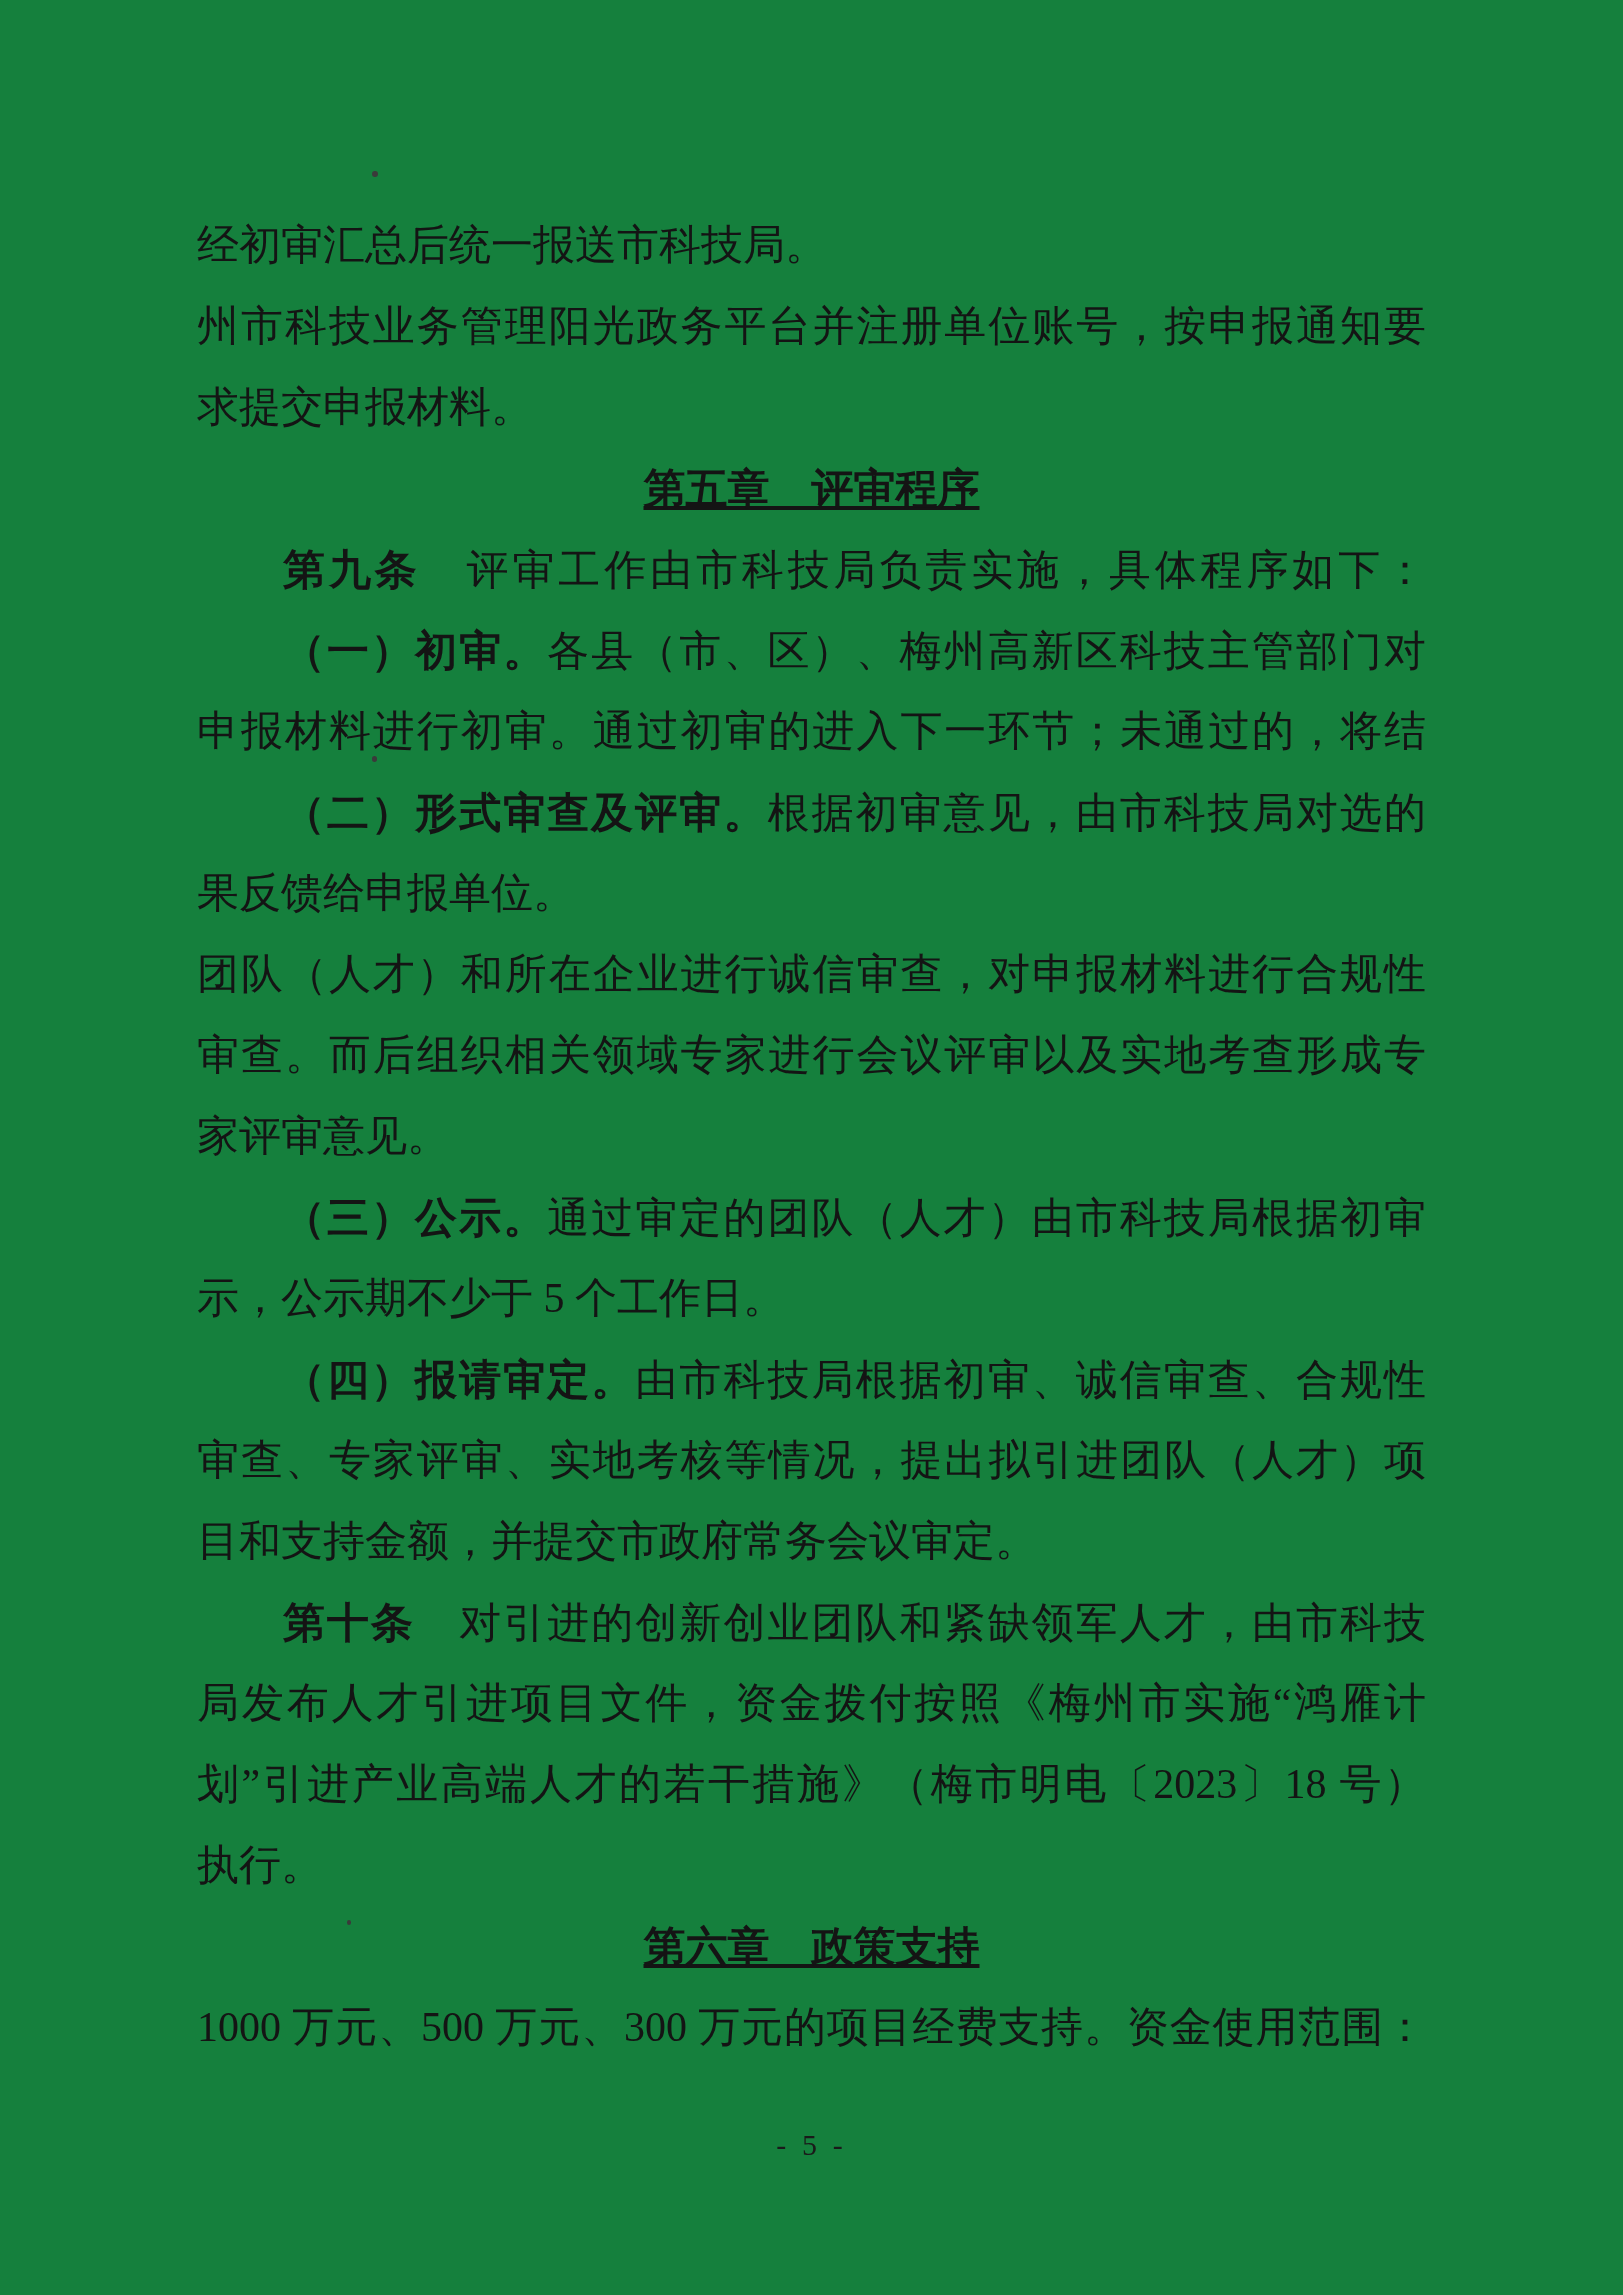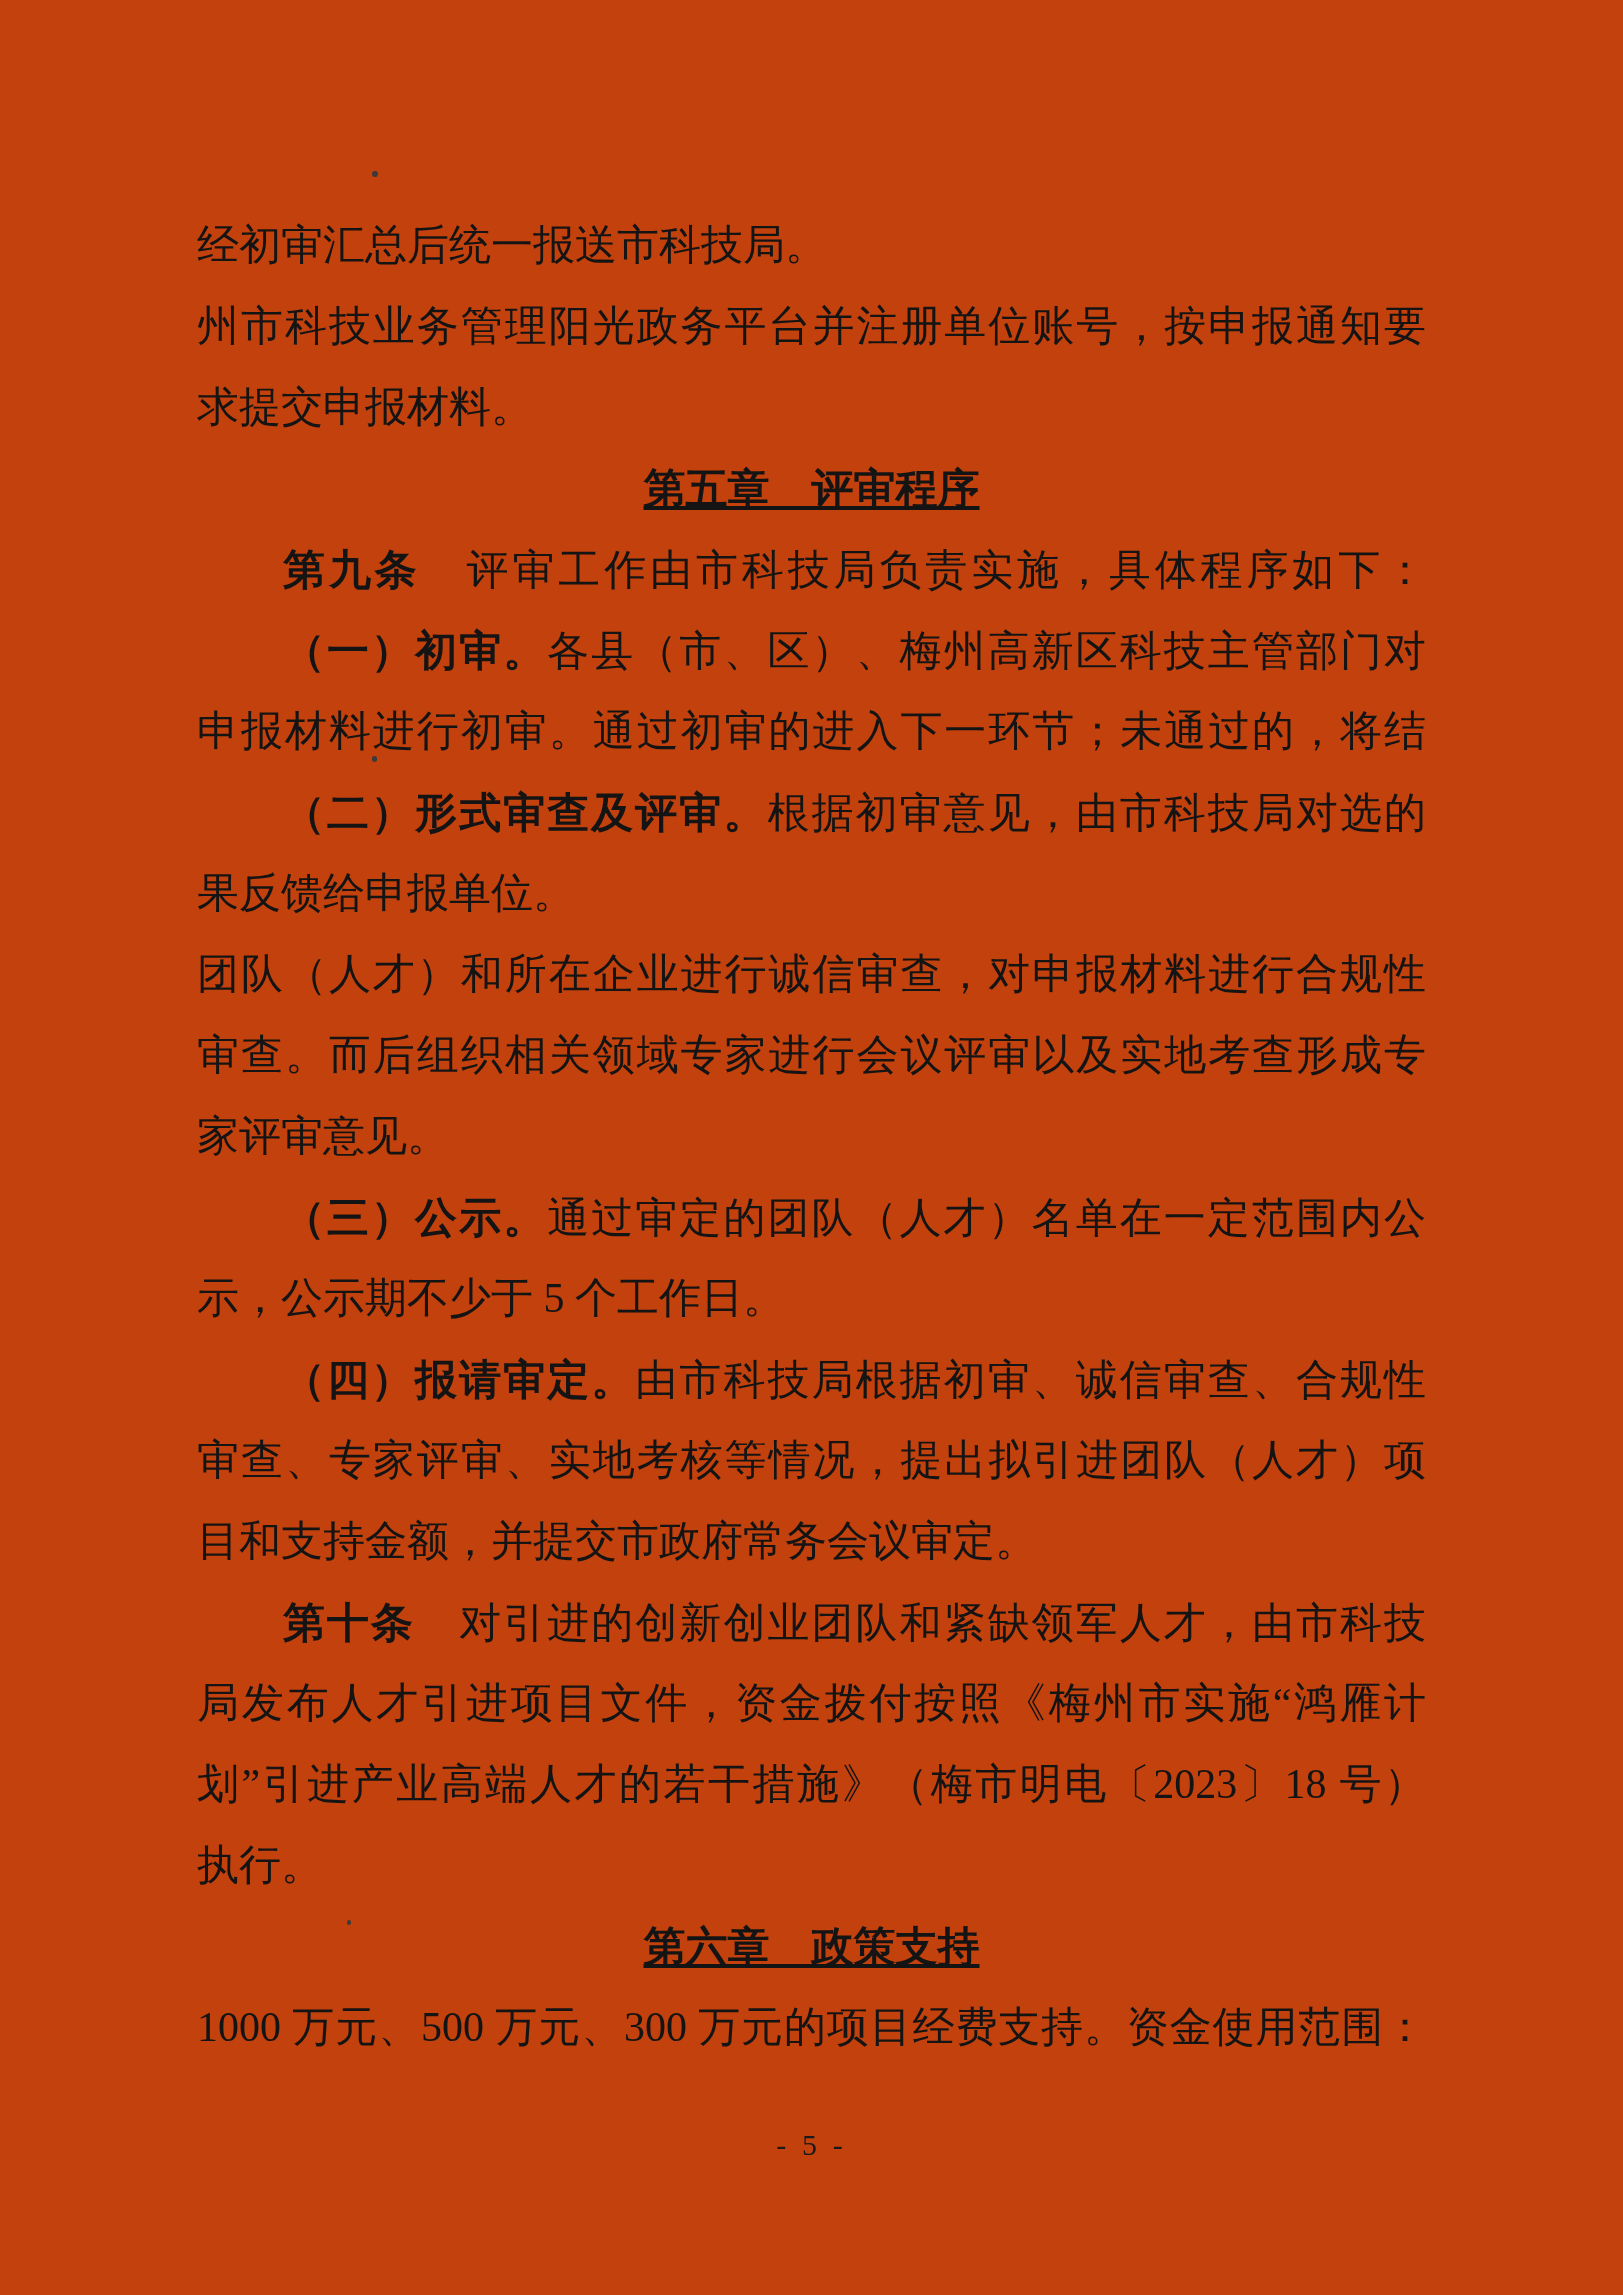--- a/index.html
+++ b/index.html
@@ -4,21 +4,21 @@
 <style>
   html, body {
     margin: 0;
     padding: 0;
     background: #e8e8e8;
   }
   .sheet {
     position: relative;
     width: 1623px;
     height: 2295px;
-    background: #c2410c;
+    background: #15803d;
     overflow: hidden;
     font-family: "Liberation Serif", "DejaVu Serif", serif;
     color: #141414;
   }
   .doc-body {
     position: absolute;
     left: 197px;
     top: 205px;
     width: 1229px;
   }
@@ -85,21 +85,21 @@
       <p class="line"><span class="seg">求提交申报材料。</span></p>
       <p class="line heading"><span class="seg bold">第五章　评审程序</span></p>
       <p class="line indent justify"><span class="seg bold">第九条</span><span class="seg">　评审工作由市科技局负责实施，具体程序如下：</span></p>
       <p class="line indent justify"><span class="seg bold">（一）初审。</span><span class="seg">各县（市、区）、梅州高新区科技主管部门对</span></p>
       <p class="line justify"><span class="seg">申报材料进行初审。通过初审的进入下一环节；未通过的，将结</span></p>
       <p class="line indent justify"><span class="seg bold">（二）形式审查及评审。</span><span class="seg">根据初审意见，由市科技局对选的</span></p>
       <p class="line"><span class="seg">果反馈给申报单位。</span></p>
       <p class="line justify"><span class="seg">团队（人才）和所在企业进行诚信审查，对申报材料进行合规性</span></p>
       <p class="line justify"><span class="seg">审查。而后组织相关领域专家进行会议评审以及实地考查形成专</span></p>
       <p class="line"><span class="seg">家评审意见。</span></p>
-      <p class="line indent justify"><span class="seg bold">（三）公示。</span><span class="seg">通过审定的团队（人才）名单在一定范围内公</span></p>
+      <p class="line indent justify"><span class="seg bold">（三）公示。</span><span class="seg">通过审定的团队（人才）由市科技局根据初审</span></p>
       <p class="line"><span class="seg">示，公示期不少于 5 个工作日。</span></p>
       <p class="line indent justify"><span class="seg bold">（四）报请审定。</span><span class="seg">由市科技局根据初审、诚信审查、合规性</span></p>
       <p class="line justify"><span class="seg">审查、专家评审、实地考核等情况，提出拟引进团队（人才）项</span></p>
       <p class="line"><span class="seg">目和支持金额，并提交市政府常务会议审定。</span></p>
       <p class="line indent justify"><span class="seg bold">第十条</span><span class="seg">　对引进的创新创业团队和紧缺领军人才，由市科技</span></p>
       <p class="line justify"><span class="seg">局发布人才引进项目文件，资金拨付按照《梅州市实施“鸿雁计</span></p>
       <p class="line justify"><span class="seg">划”引进产业高端人才的若干措施》（梅市明电〔2023〕18 号）</span></p>
       <p class="line"><span class="seg">执行。</span></p>
       <p class="line heading"><span class="seg bold">第六章　政策支持</span></p>
       <p class="line justify"><span class="seg">1000 万元、500 万元、300 万元的项目经费支持。资金使用范围：</span></p>

